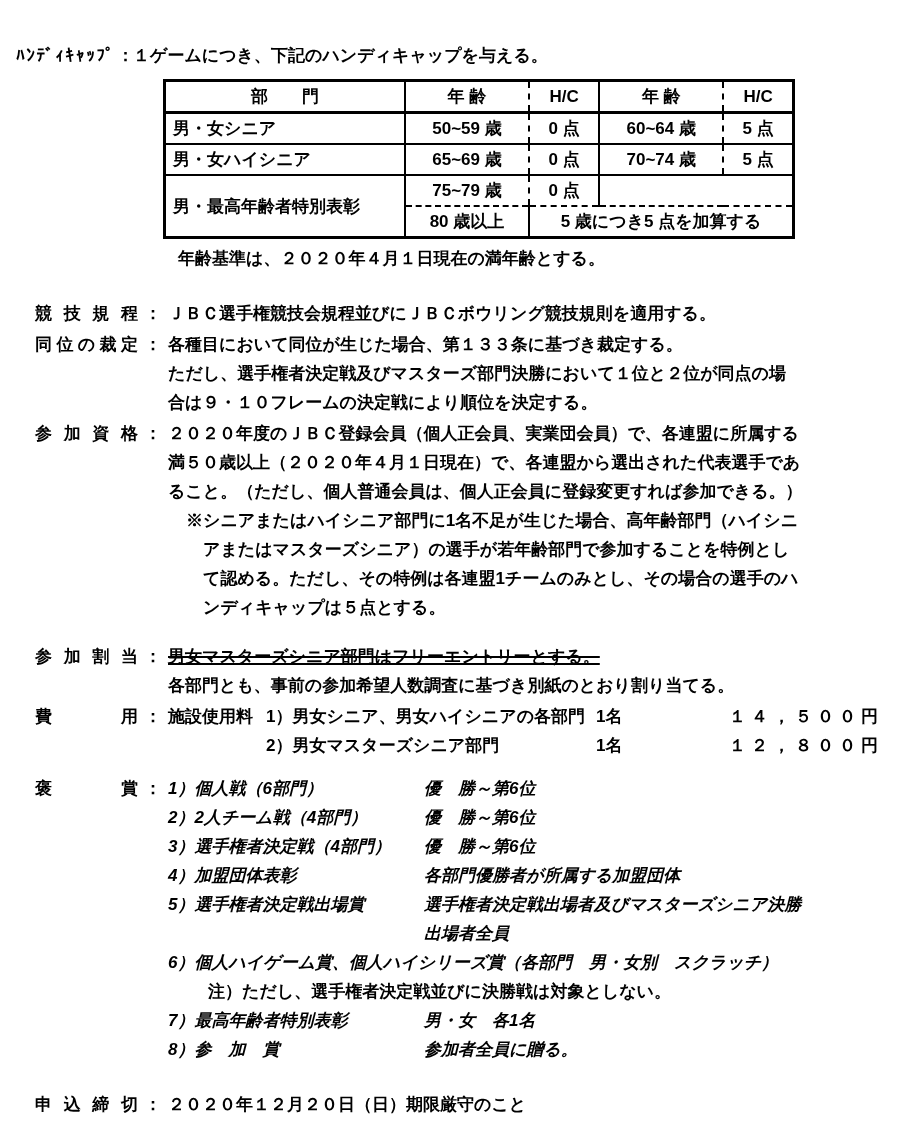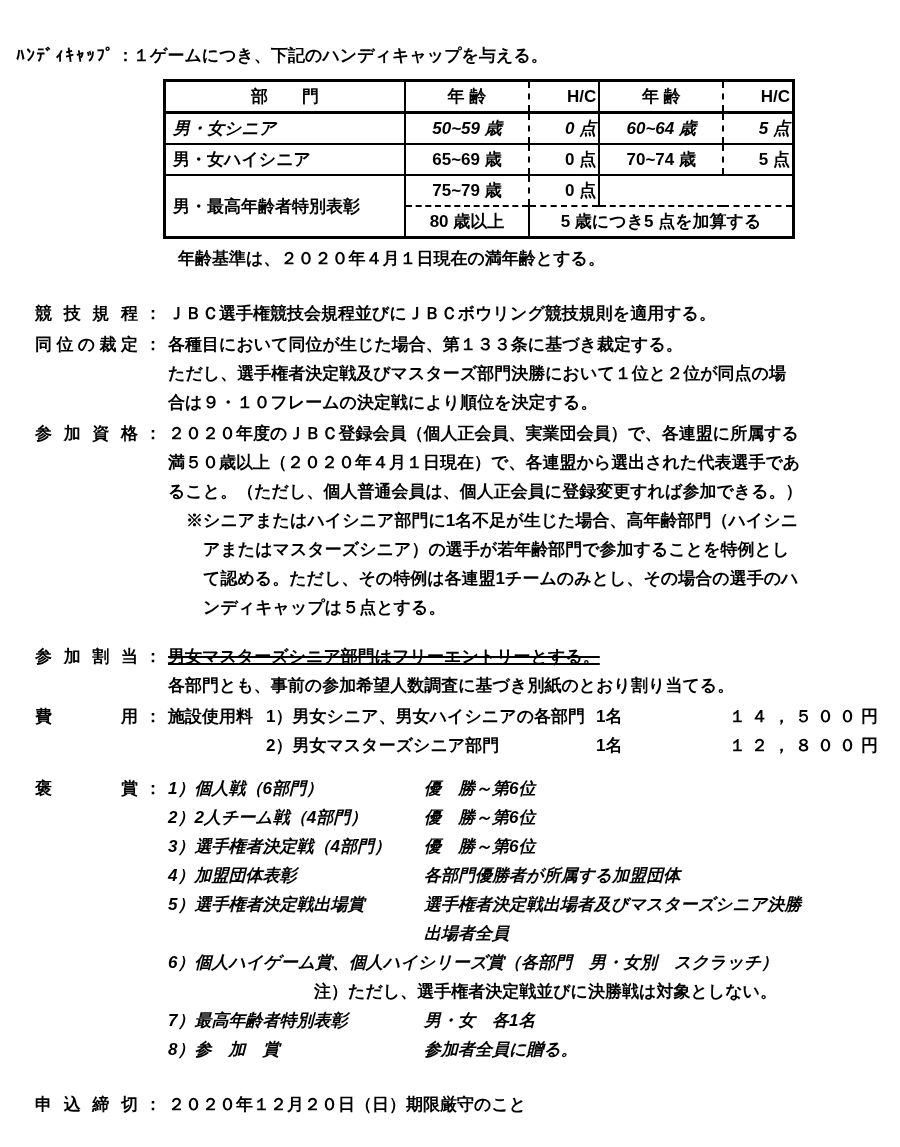--- a/index.html
+++ b/index.html
@@ -19,26 +19,26 @@
 
   
   table.hc-table {
     border-collapse:collapse; table-layout:fixed;
     margin:9px 0 0 163px; width:632px;
     border:3px solid #000;
   }
   .hc-table td { border:2px solid #000; text-align:center; padding:0 2px; overflow:hidden; }
   .hc-table td.div-cell { text-align:left; padding-left:7px; }
   .hc-table tr.thead td { border-bottom:3px solid #000; }
-  .hc-table td.dl { border-left:2px dashed #000;text-align:right; }
+  .hc-table td.dl { border-left:2px dashed #000; }
   .hc-table td.dr { border-right:2px dashed #000; }
   .hc-table td.db { border-bottom:2px dashed #000; }
   .hc-table td.dt { border-top:2px dashed #000; }
   .col1{width:240px;} .col2{width:124px;} .col3{width:70px;} .col4{width:124px;} .col5{width:70px;}
-  .rh{height:31px;} .r1{height:29px;font-style:italic;} .r2{height:28px;} .r3{height:31px;} .r4{height:30px;}
+  .rh{height:31px;} .r1{height:29px;} .r2{height:28px;} .r3{height:31px;} .r4{height:30px;}
 
   .footnote { margin:5px 0 0 178px; }
 
   
   .section { display:flex; margin-left:35px; align-items:flex-start; }
   .sec-label { width:103px; flex:none; text-align:justify; text-align-last:justify; }
   .sec-colon { width:30px; flex:none; text-align:center; }
   .sec-content { width:715px; flex:none; }
 
   .mt-kitei { margin-top:26px; }
@@ -56,21 +56,21 @@
   .fee-row .fee-prefix { flex:none; }
   .fee-name { width:330px; flex:none; }
   .fee-count { width:112px; flex:none; }
   .fee-price { flex:1; text-align:right; letter-spacing:5px; white-space:nowrap; }
 
   
   .prize-row { display:flex;font-style:italic; }
   .prize-name { width:256px; flex:none; }
   .prize-name.full { width:auto; flex:1; }
   .prize-desc { flex:1; }
-  .prize-note { margin-left:40px;text-align:center; }
+  .prize-note { margin-left:40px; }
 </style>
 </head>
 <body>
 
 <div class="doc">
 
   <div class="hc-row">
     <span class="hc-label">ﾊﾝﾃﾞｨｷｬｯﾌﾟ</span>
     <span class="hc-colon">：</span>
     <span>１ゲームにつき、下記のハンディキャップを与える。</span>

